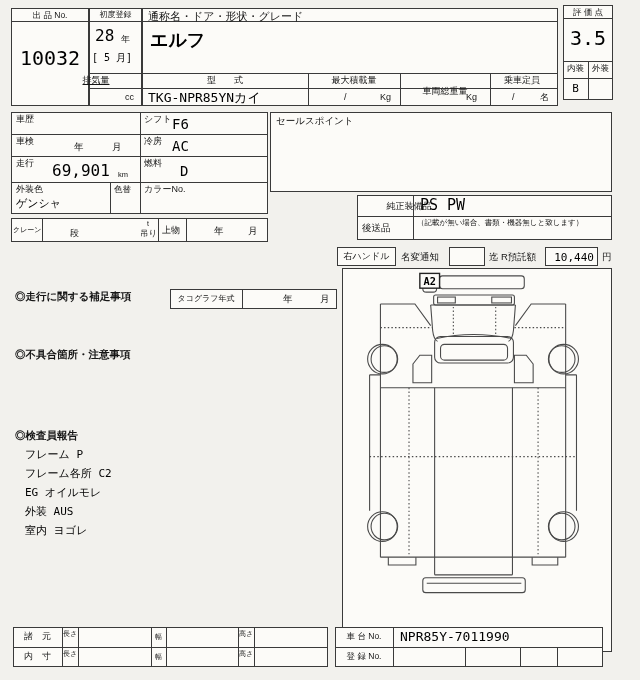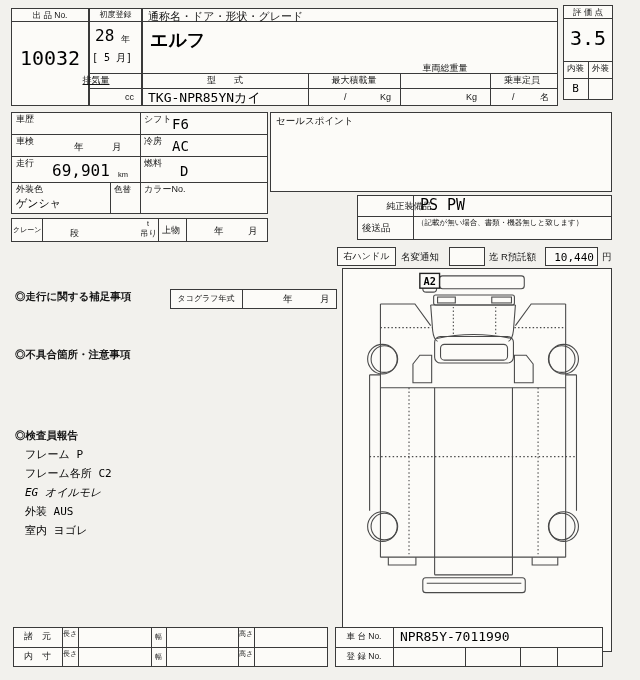--- a/index.html
+++ b/index.html
@@ -42,21 +42,21 @@
   <div class="vl" style="left:308px;top:73px;height:33px;"></div>
   <div class="vl" style="left:400px;top:73px;height:33px;"></div>
   <div class="vl" style="left:490px;top:73px;height:33px;"></div>
   <div class="lb" style="left:148px;top:11px;font-size:11px;">通称名・ドア・形状・グレード</div>
   <div class="vv" style="left:150px;top:31px;font-size:18px;font-weight:bold;">エルフ</div>
   <div class="lbc" style="left:142px;top:76px;width:166px;">型　　式</div>
   <div class="vv" style="left:148px;top:91px;font-size:13px;">TKG-NPR85YNカイ</div>
   <div class="lbc" style="left:308px;top:76px;width:92px;">最大積載量</div>
   <div class="lb" style="left:344px;top:93px;">/</div>
   <div class="lb" style="left:380px;top:93px;">Kg</div>
-  <div class="lbc" style="left:400px;top:64px;width:90px;">車両総重量</div>
+  <div class="lbc" style="left:400px;top:87px;width:90px;">車両総重量</div>
   <div class="lb" style="left:466px;top:93px;">Kg</div>
   <div class="lbc" style="left:490px;top:76px;width:64px;">乗車定員</div>
   <div class="lb" style="left:512px;top:93px;">/</div>
   <div class="lb" style="left:540px;top:93px;">名</div>
 
   <div class="bx" style="left:563px;top:5px;width:50px;height:95px;"></div>
   <div class="hl" style="left:563px;top:18px;width:50px;"></div>
   <div class="hl" style="left:563px;top:61px;width:50px;"></div>
   <div class="hl" style="left:563px;top:78px;width:50px;"></div>
   <div class="vl" style="left:588px;top:61px;height:39px;"></div>
@@ -193,21 +193,21 @@
   <div class="vl" style="left:242px;top:289px;height:20px;"></div>
   <div class="lbc" style="left:170px;top:295px;width:72px;font-size:8px;">タコグラフ年式</div>
   <div class="lb" style="left:283px;top:294px;font-size:9.5px;">年</div>
   <div class="lb" style="left:320px;top:294px;font-size:9.5px;">月</div>
 
   <div class="lb" style="left:15px;top:349px;font-size:10.5px;font-weight:bold;">◎不具合箇所・注意事項</div>
 
   <div class="lb" style="left:15px;top:430px;font-size:10.5px;font-weight:bold;">◎検査員報告</div>
   <div class="vv" style="left:25px;top:449px;font-size:11px;">フレーム P</div>
   <div class="vv" style="left:25px;top:468px;font-size:11px;">フレーム各所 C2</div>
-  <div class="vv" style="left:25px;top:487px;font-size:11px;font-style:italic;">EG オイルモレ</div>
+  <div class="vv" style="left:25px;top:487px;font-size:11px;">EG オイルモレ</div>
   <div class="vv" style="left:25px;top:506px;font-size:11px;">外装 AUS</div>
   <div class="vv" style="left:25px;top:525px;font-size:11px;">室内 ヨゴレ</div>
 
   <div class="bx" style="left:13px;top:627px;width:315px;height:40px;"></div>
   <div class="hl" style="left:13px;top:647px;width:315px;"></div>
   <div class="vl" style="left:62px;top:627px;height:40px;"></div>
   <div class="vl" style="left:78px;top:627px;height:40px;"></div>
   <div class="vl" style="left:151px;top:627px;height:40px;"></div>
   <div class="vl" style="left:166px;top:627px;height:40px;"></div>
   <div class="vl" style="left:238px;top:627px;height:40px;"></div>

